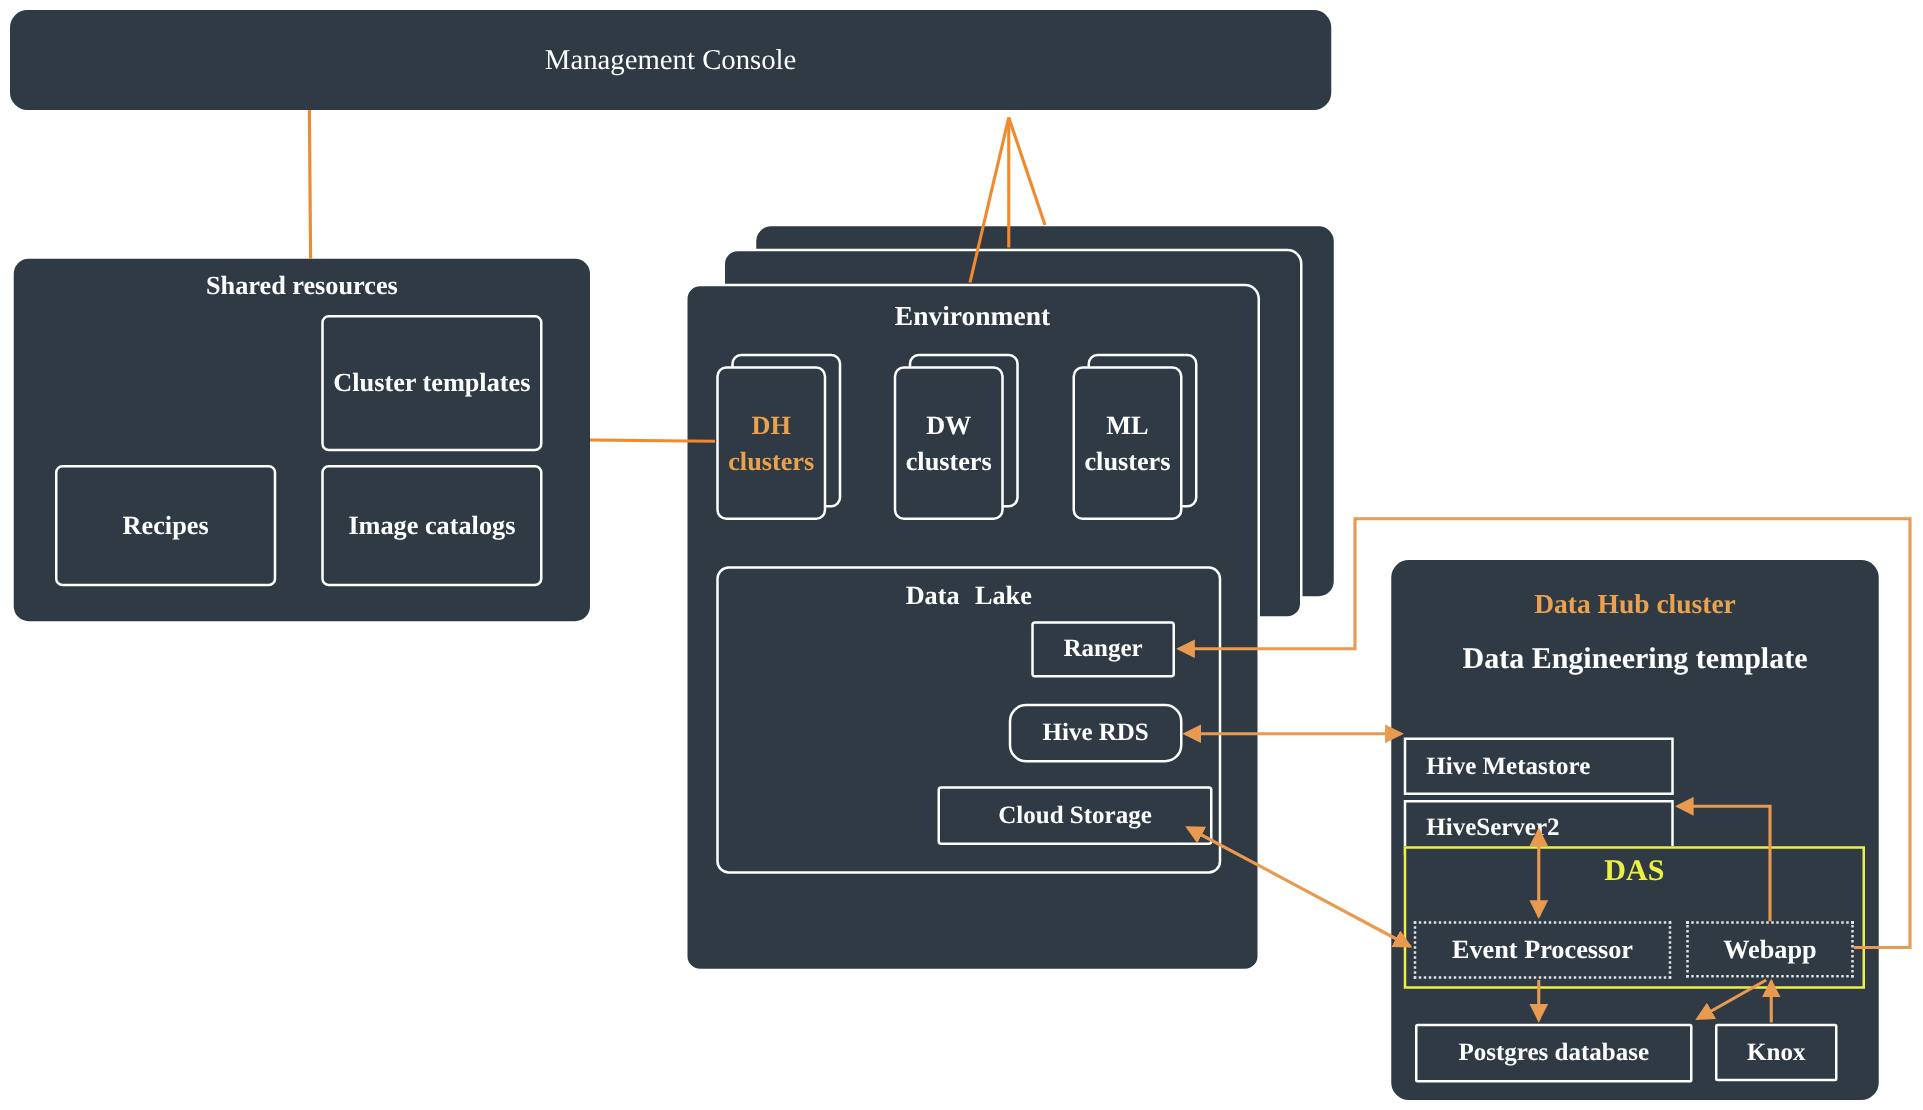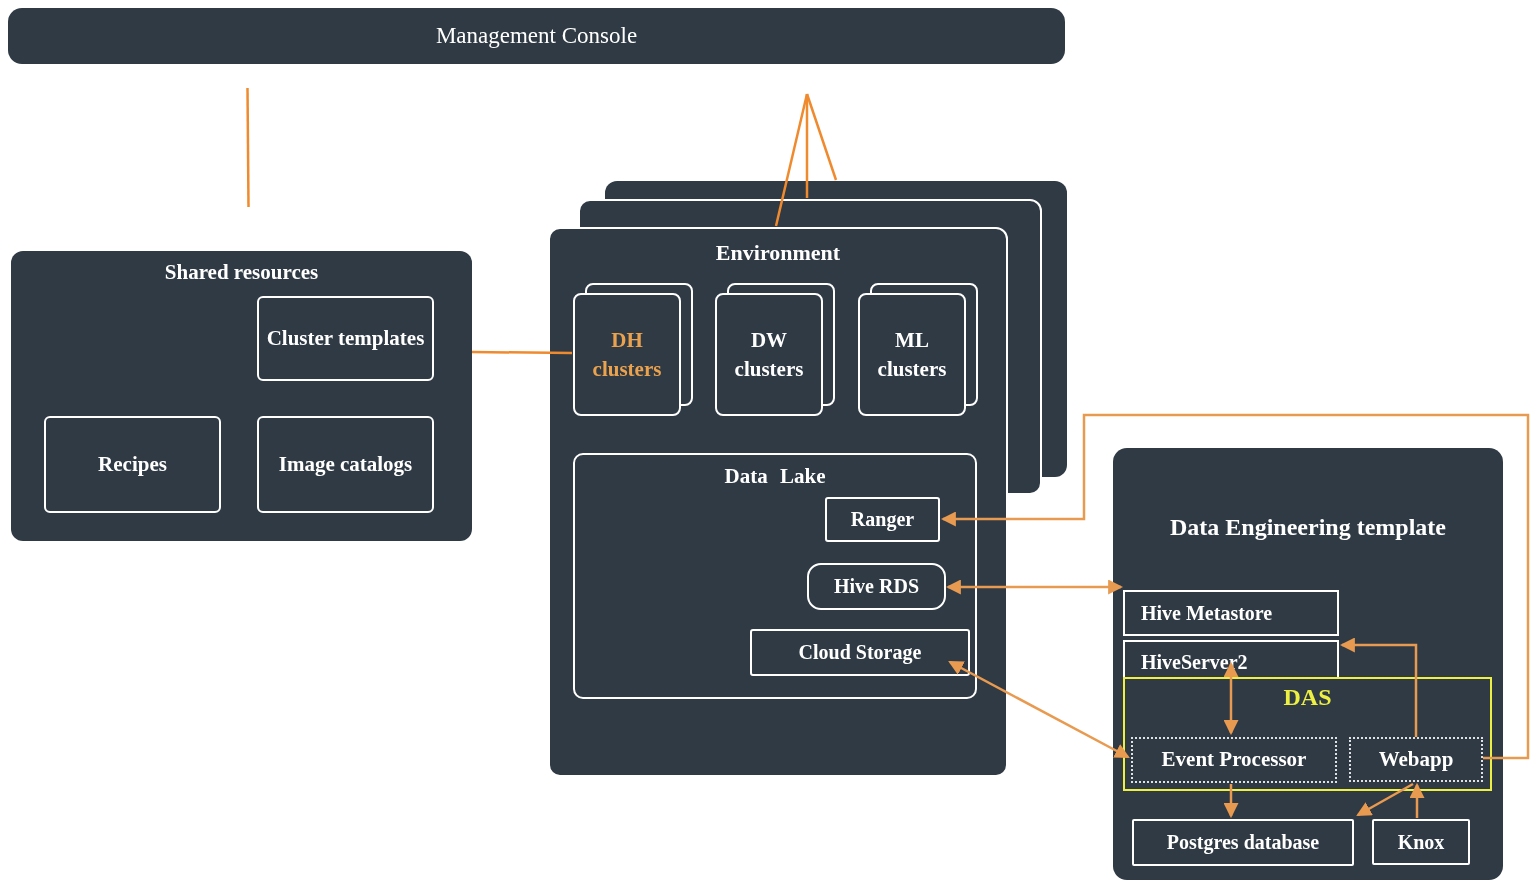--- a/index.html
+++ b/index.html
@@ -19,33 +19,33 @@
   }
   .panel{position:absolute;background:var(--panel_fill);box-sizing:border-box;}
   .wborder{border:2.5px solid var(--border_white);}
   .title{position:absolute;width:100%;text-align:center;font-weight:700;font-size:22px;color:var(--text_white);}
   .lblbox{
     position:absolute;box-sizing:border-box;border:2px solid var(--border_white);
     display:flex;align-items:center;justify-content:center;text-align:center;
     font-weight:700;font-size:20px;line-height:1.32;background:var(--panel_fill);
   }
   
-  .mgmt{left:8px;top:8px;width:1057px;height:56px;border-radius:14px;
+  .mgmt{left:8px;top:8px;width:1057px;height:80px;border-radius:14px;
         display:flex;align-items:center;justify-content:center;font-size:23px;font-weight:400;}
   
-  .shared{left:11px;top:207px;width:461px;height:290px;border-radius:12px;margin-top:44px;}
+  .shared{left:11px;top:207px;width:461px;height:290px;border-radius:12px;}
   .shared .title{top:9px;font-size:21px;}
   .shared-item{font-size:21px;border-radius:6px;}
   
   .env-back{left:605px;top:181px;width:462px;height:296px;border-radius:12px;}
   .env-mid{left:578px;top:199px;width:464px;height:296px;border-radius:12px;border:2px solid var(--border_white);}
   .env-front{left:548px;top:227px;width:460px;height:550px;border-radius:12px;}
   .env-title{left:548px;top:240px;width:460px;}
   
-  .card{position:absolute;width:108px;height:123px;box-sizing:border-box;background:var(--panel_fill);
+  .card{position:absolute;width:88px;height:123px;box-sizing:border-box;background:var(--panel_fill);
         border:2.5px solid var(--border_white);border-radius:8px;
         display:flex;align-items:center;justify-content:flex-start;text-align:center;
         font-weight:700;font-size:21px;line-height:1.35;}
   .hl{color:var(--highlight_orange);}
   
   .datalake{left:573px;top:453px;width:404px;height:246px;border-radius:10px;background:transparent;}
   .dl-title{left:573px;top:464px;width:404px;font-size:21px;word-spacing:7px;}
   
   .hub{left:1113px;top:448px;width:390px;height:432px;border-radius:14px;}
   .hub-title{left:1113px;top:470px;width:390px;color:var(--highlight_orange);}
@@ -65,21 +65,21 @@
 <body>
 
 <div class="canvas">
 
   <div class="panel mgmt">
     <span>Management Console</span>
   </div>
 
   <div class="panel shared">
     <div class="title">Shared resources</div>
-    <div class="lblbox shared-item" style="left:246px;top:45px;width:177px;height:85px;">
+    <div class="lblbox shared-item" style="left:246px;top:45px;width:177px;height:109px;">
       <span>Cluster templates</span>
     </div>
     <div class="lblbox shared-item" style="left:33px;top:165px;width:177px;height:97px;">
       <span>Recipes</span>
     </div>
     <div class="lblbox shared-item" style="left:246px;top:165px;width:177px;height:97px;">
       <span>Image catalogs</span>
     </div>
   </div>
 
@@ -109,20 +109,21 @@
     <span>Ranger</span>
   </div>
   <div class="lblbox" style="left:807px;top:563px;width:139px;height:47px;border-radius:14px;text-align:right;">
     <span>Hive RDS</span>
   </div>
   <div class="lblbox" style="left:750px;top:629px;width:220px;height:47px;border-radius:3px;">
     <span>Cloud Storage</span>
   </div>
 
   <div class="panel hub"></div>
+  <div class="title hub-title">Data Hub cluster</div>
   <div class="title hub-sub">Data Engineering template</div>
 
   <div class="lblbox leftpad" style="left:1123px;top:567px;width:216px;height:46px;">
     <span>Hive Metastore</span>
   </div>
   <div class="lblbox leftpad" style="left:1123px;top:617px;width:216px;height:44px;">
     <span>HiveServer2</span>
   </div>
 
   <div class="das"></div>

